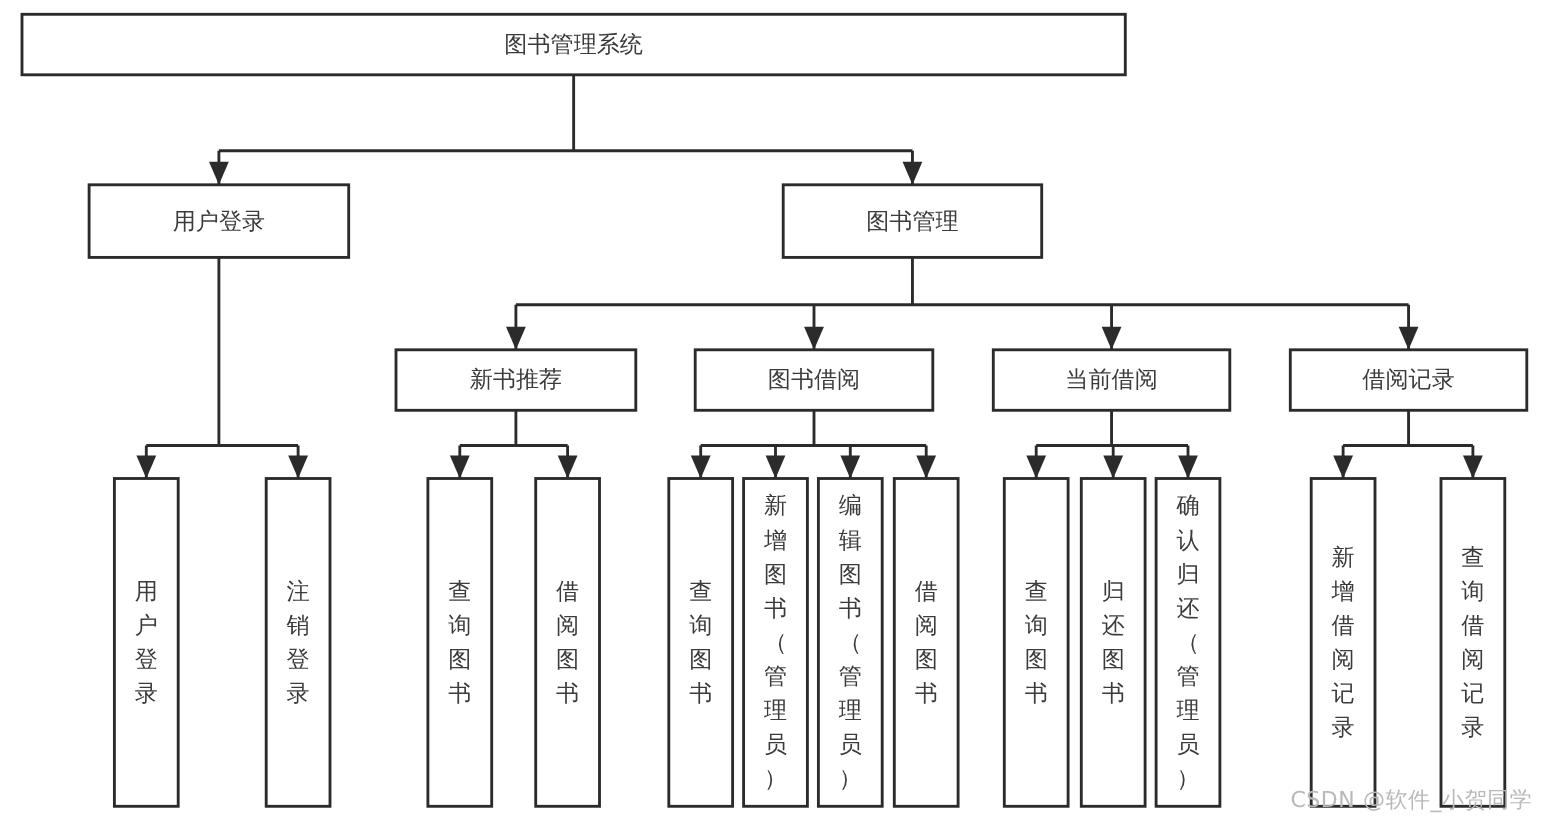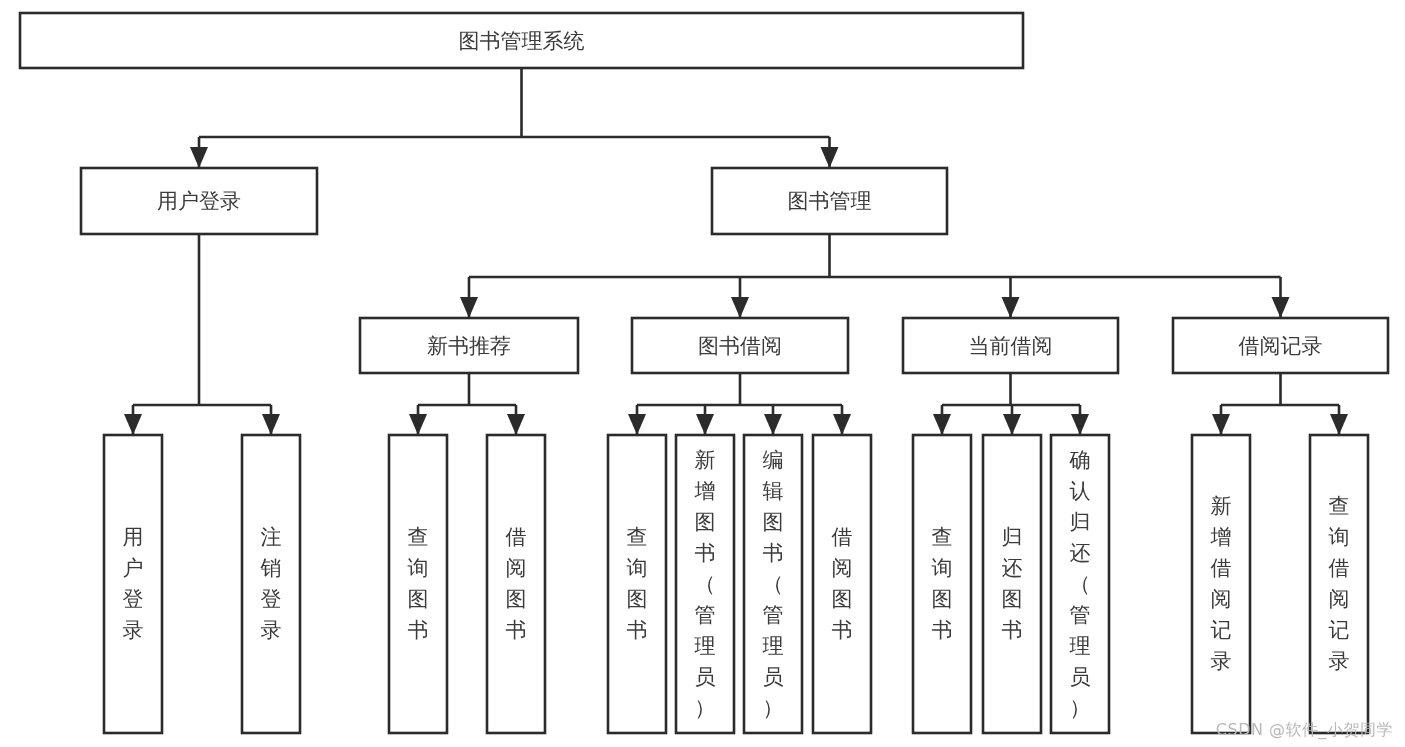--- a/index.html
+++ b/index.html
@@ -53,21 +53,21 @@
   }
   .arrow-head {
     fill: #2b2b2b;
     stroke: none;
   }
   .watermark {
     position: absolute;
     right: 12px;
     bottom: 6px;
     font-family: "DejaVu Sans", "Liberation Sans", sans-serif;
-    font-size: 16px;
+    font-size: 20px;
     color: #b9b9b9;
     letter-spacing: 0.5px;
     white-space: nowrap;
     pointer-events: none;
   }
 </style>
 </head>
 <body>
 
 <div id="diagram-root">

